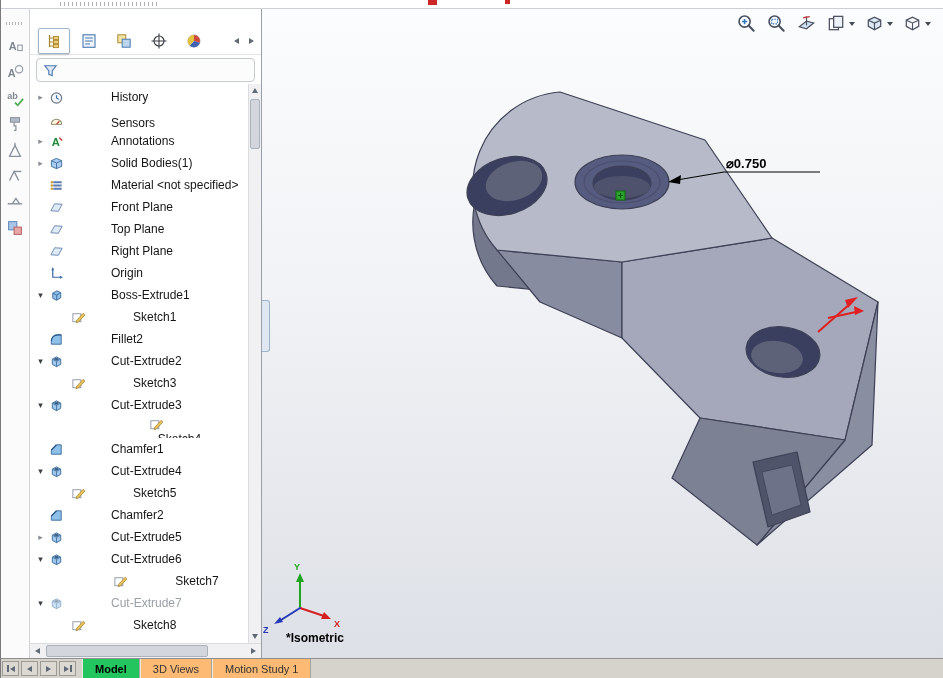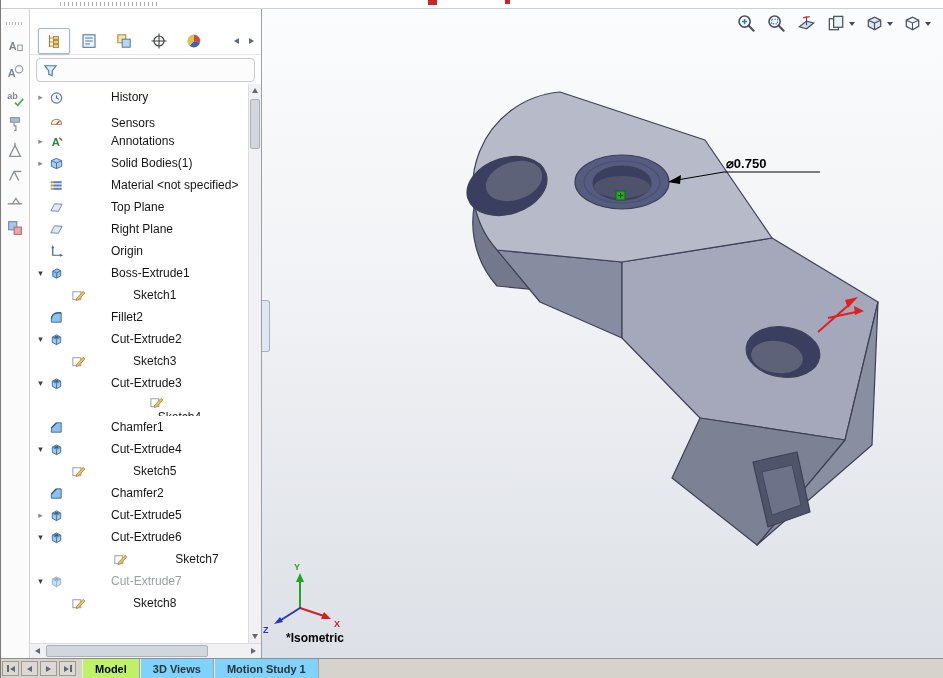--- a/index.html
+++ b/index.html
@@ -77,22 +77,22 @@
   .triad-label{font-family:"Liberation Sans",sans-serif;font-size:9px;font-weight:bold;}
   .triad-label.ty{fill:#1fa51f;} .triad-label.tx{fill:#d42020;} .triad-label.tz{fill:#2438b8;}
 
   
   .bottom-bar{position:absolute;left:0;top:658px;width:943px;height:20px;background:#d6d3cd;
     border-top:1px solid #8f8f8f;display:flex;align-items:stretch;box-sizing:border-box;}
   .nav-btns{display:flex;align-items:center;padding:0 6px 0 2px;gap:2px;}
   .nav-btn{width:17px;height:15px;background:#dcd9d3;border:1px solid #9d9a94;display:flex;align-items:center;justify-content:center;gap:1px;box-sizing:border-box;}
   .nav-bar{width:2px;height:7px;background:#5f6a76;}
   .m-tab{padding:0 12px;display:flex;align-items:center;font-size:11px;color:#333;
-    background:#7dd3fc;border-right:1px solid #a6a39d;border-left:1px solid #eceae6;font-weight:bold;}
-  .m-tab.active{background:#bef264;font-weight:bold;color:#000;}
+    background:#fdba74;border-right:1px solid #a6a39d;border-left:1px solid #eceae6;}
+  .m-tab.active{background:#22c55e;font-weight:bold;color:#000;}
   .bar-fill{flex:1;}
 </style>
 </head>
 <body style="--c-top: #b6bac9; --c-side: #a4a8ba; --c-front: #7d8194; --c-front2: #888ca0; --c-right: #8a8ea1; --c-dark: #74788c; --c-edge: #3e4156; --c-cbore: #565b80; --c-hole: #3a3f60; --c-hwall: #5e6279; --c-marker: #2da12d; --c-red: #e02020;">
 
 <div class="app-edge"></div>
 
 <div class="top-strip">
   <div class="drag-dots"></div>
   <div class="red-mark m1"></div>
@@ -246,20 +246,29 @@
         <span class="arrow"></span>
         <span class="t-icon">
           <svg viewBox="0 0 16 16" width="15" height="15">
             <path d="M4.5 4.5 h9 M4.5 8 h9 M4.5 11.5 h9" stroke="#5a7ab0" stroke-width="2"></path>
             <circle cx="3" cy="4.5" r="1.3" fill="#c8a030"></circle>
             <circle cx="3" cy="8" r="1.3" fill="#c8a030"></circle>
             <circle cx="3" cy="11.5" r="1.3" fill="#c8a030"></circle>
           </svg>
         </span>
         <span class="t-label">Material &lt;not specified&gt;</span>
+      </div>
+      <div class="tree-row" style="padding-left: 4px;">
+        <span class="arrow"></span>
+        <span class="t-icon">
+          <svg viewBox="0 0 16 16" width="15" height="15">
+            <path d="M2 11.5 L6 4 L14 4.5 L10 12 Z" fill="#d8e6f4" fill-opacity="0.85" stroke="#6a87b0" stroke-width="1"></path>
+          </svg>
+        </span>
+        <span class="t-label">Front Plane</span>
       </div>
       <div class="tree-row" style="padding-left: 4px;">
         <span class="arrow"></span>
         <span class="t-icon">
           <svg viewBox="0 0 16 16" width="15" height="15">
             <path d="M2 11.5 L6 4 L14 4.5 L10 12 Z" fill="#d8e6f4" fill-opacity="0.85" stroke="#6a87b0" stroke-width="1"></path>
           </svg>
         </span>
         <span class="t-label">Top Plane</span>
       </div>

